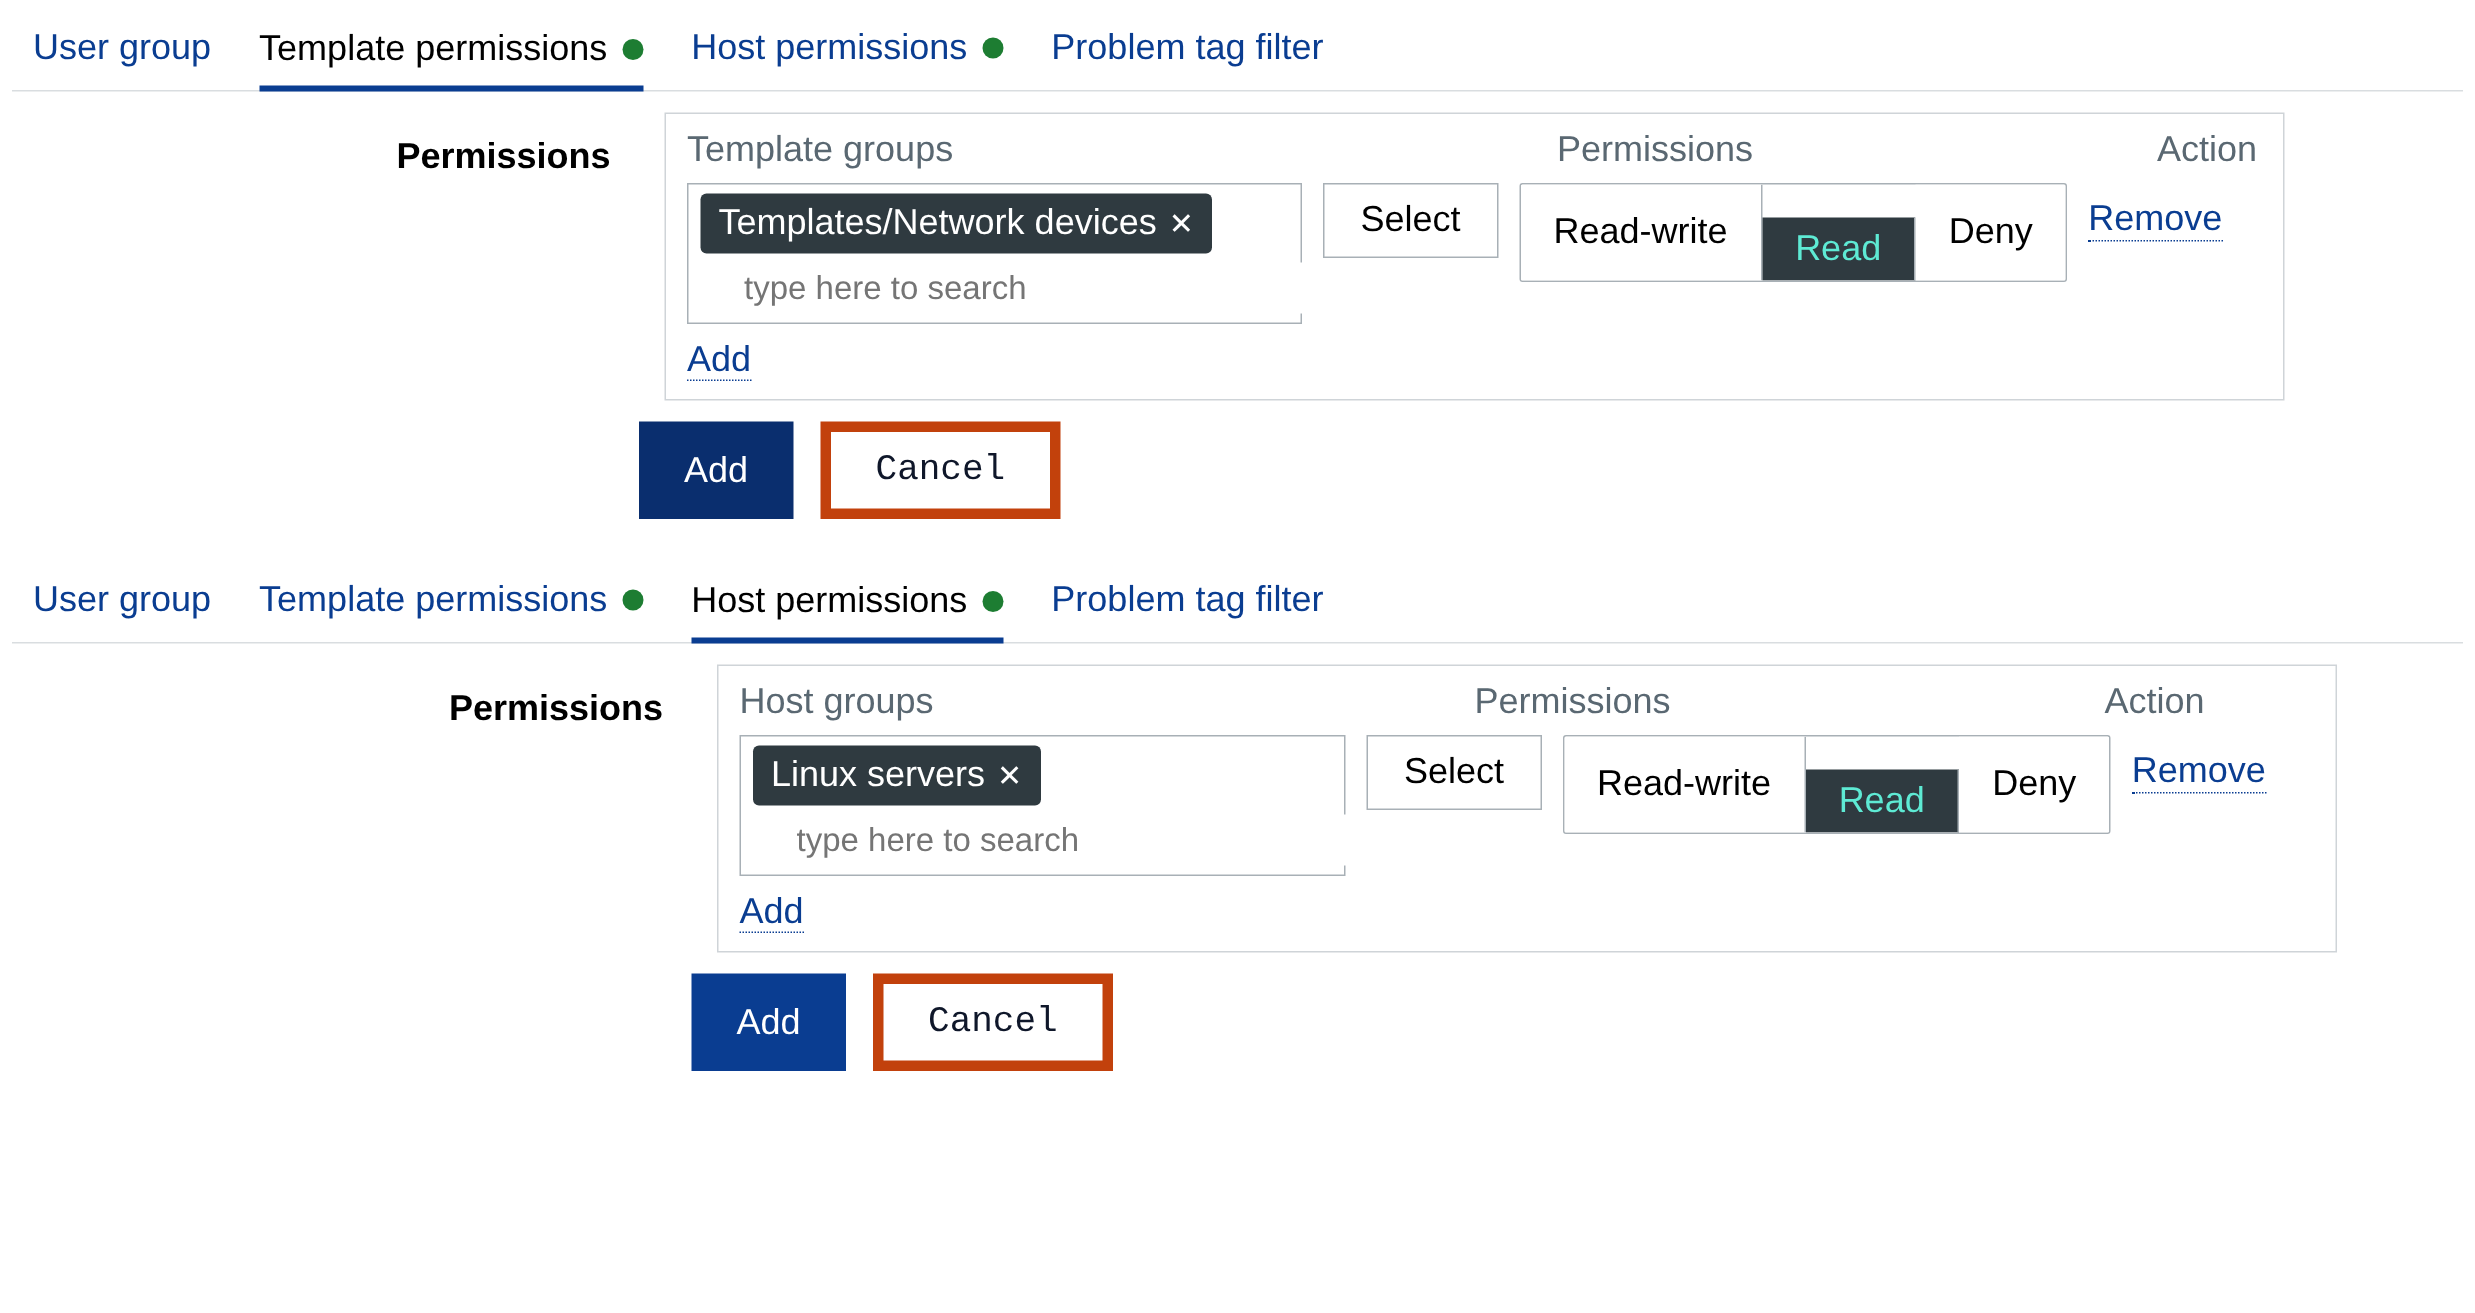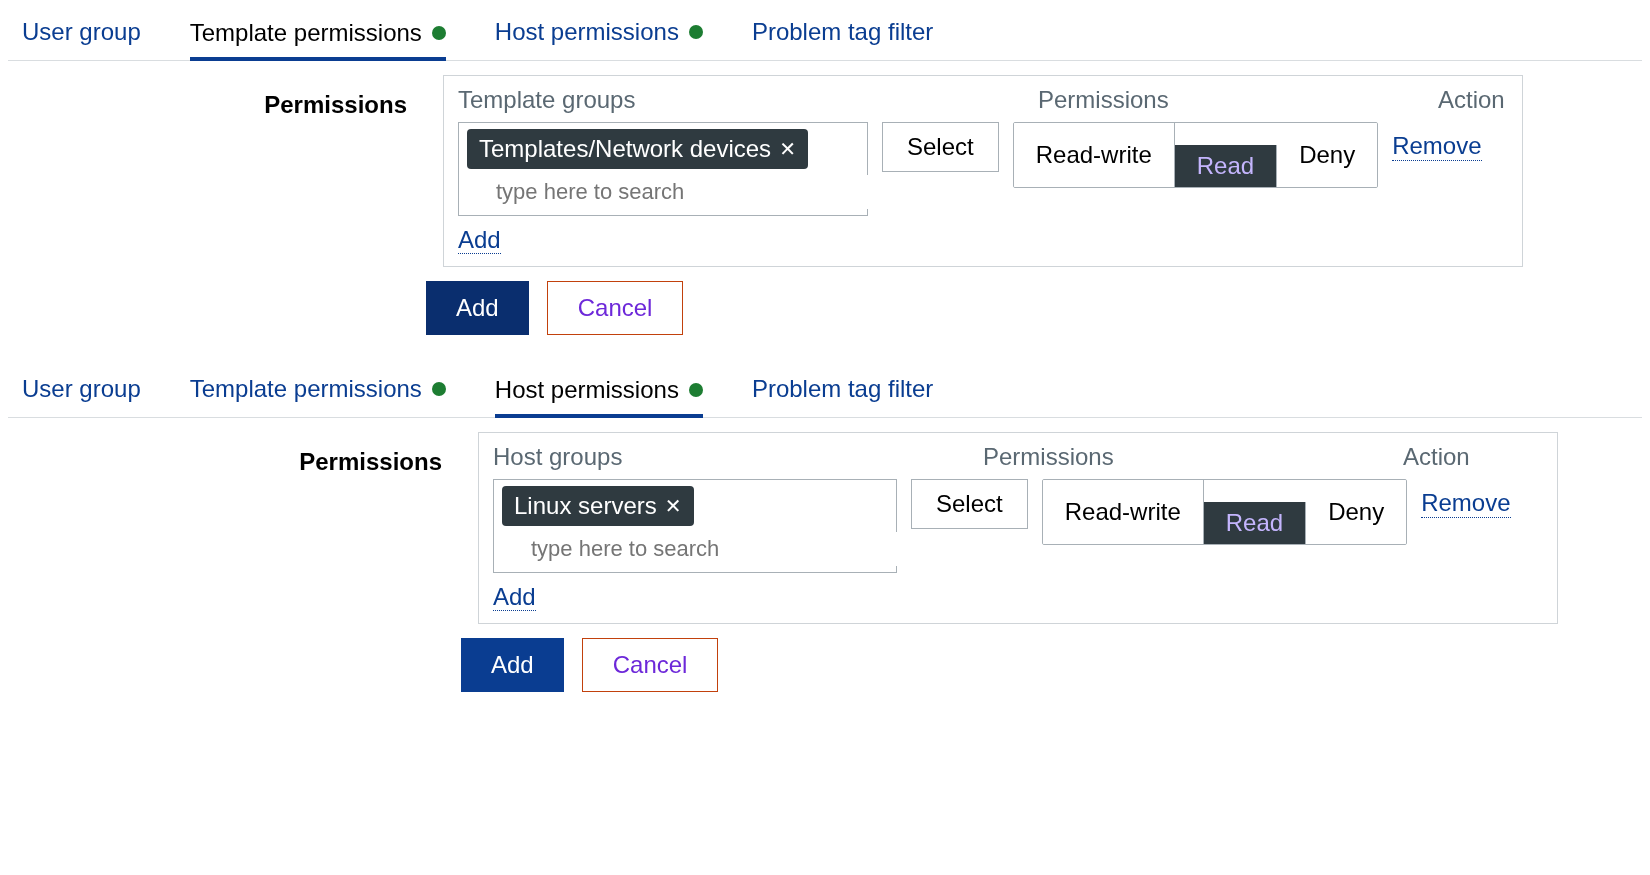--- a/index.html
+++ b/index.html
@@ -8,21 +8,21 @@
     padding: 18px 8px;
     font-family: Arial, Helvetica, sans-serif;
     font-size: 24px;
     color: #1f2c33;
     background: #fff;
   }
 
   
   .tabbar {
     display: flex;
-    gap: 49px;
+    gap: 32px;
     padding: 0 14px 8px 14px;
     border-bottom: 1px solid #d9dde0;
     margin-bottom: 14px;
   }
   .tabbar .tab {
     display: flex;
     align-items: center;
     gap: 10px;
     cursor: pointer;
     color: #0a3d91;
@@ -140,21 +140,21 @@
     border-right: 1px solid #a8b0b6;
     background: #fff;
     font-size: 24px;
     cursor: pointer;
     display: flex;
     align-items: center;
   }
   .seg .seg-btn:last-child { border-right: none; }
   .seg .seg-btn.active {
     background: #2f3a40;
-    color: #c4b5fd;
+    color: #5eead4;
     margin-top: 22px;
   }
 
   .link {
     color: #0a3d91;
     border-bottom: 1px dotted #0a3d91;
     cursor: pointer;
     align-self: flex-start;
     margin-top: 10px;
     font-size: 24px;
@@ -174,25 +174,26 @@
     background: #0a2e6e;
     color: #fff;
     border: none;
     padding: 12px 30px;
     font-size: 24px;
     cursor: pointer;
   }
   .section2 .btn-primary { background: #0a3d91; }
   .btn-secondary {
     background: #fff;
-    color: #6d28d9;
-    border: 1px solid #c2410c;
+    color: #0f172a;
+    border: 7px solid #c2410c;
     padding: 12px 30px;
     font-size: 24px;
     cursor: pointer;
+    font-family: Liberation Mono, monospace;
   }
 
   
   .section { margin-bottom: 40px; }
 </style>
 </head>
 <body>
 
 <div class="section">
 

